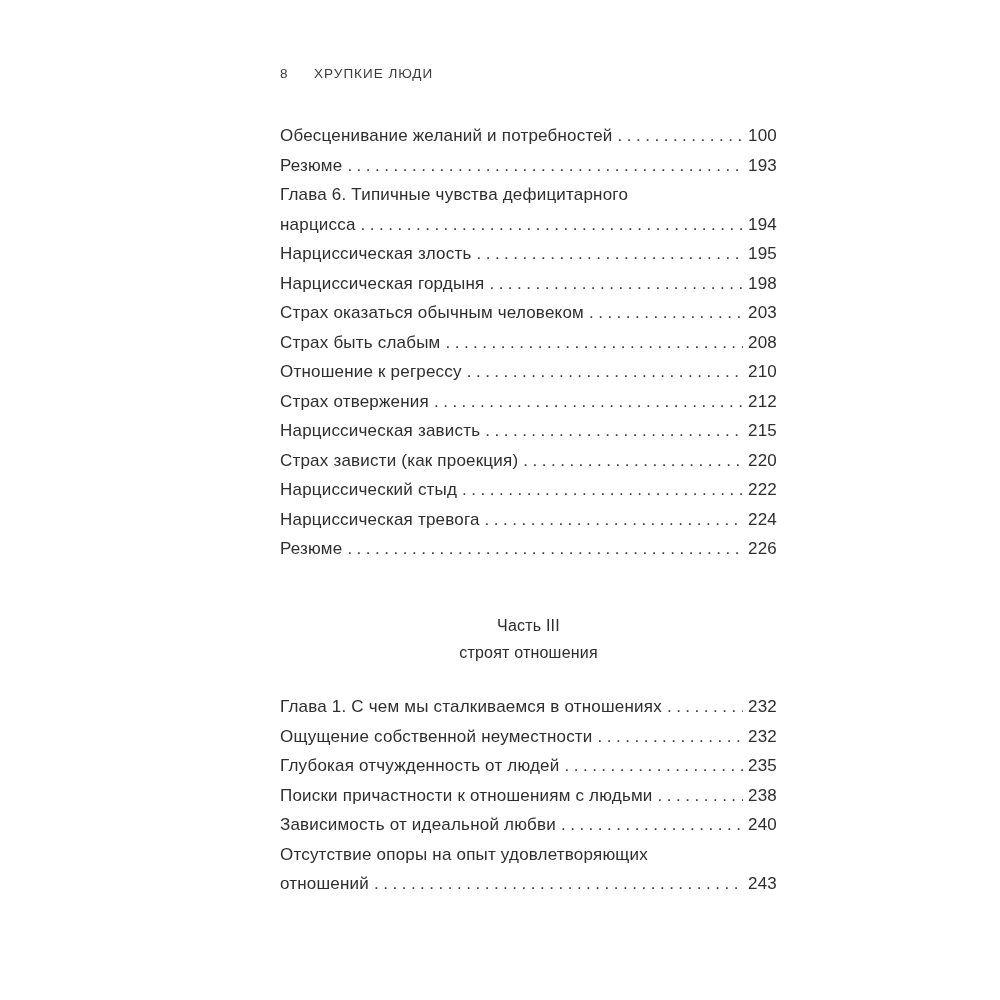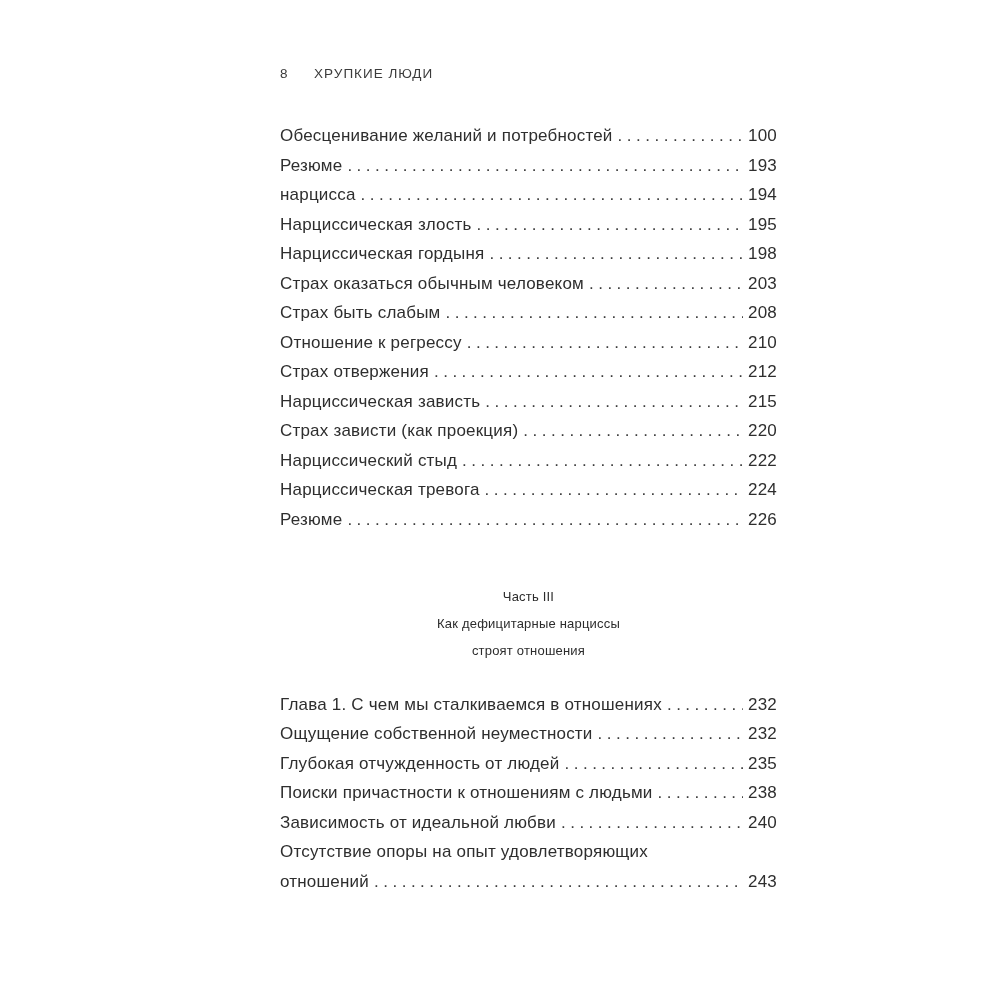--- a/index.html
+++ b/index.html
@@ -47,21 +47,21 @@
   }
   .row .leader::after {
     content: ".........................................................................................";
     letter-spacing: 4.5px;
     color: #3a3a3a;
   }
   .row .page-num { margin-left: 2px; }
   .row.chapter-start { margin-top: 9px; }
   .part-heading {
     text-align: center;
-    font-size: 13px;
+    font-size: 16px;
     line-height: 27px;
     color: #2c2c2c;
     margin: 54px 0 32px 0;
     letter-spacing: 0.2px;
   }
 </style>
 </head>
 <body>
 
 <div class="page">
@@ -79,20 +79,24 @@
         <span class="leader"></span>
         <span class="page-num">100</span>
       </div>
 
       <div class="row">
         <span class="title">Резюме</span>
         <span class="leader"></span>
         <span class="page-num">193</span>
       </div>
 
+      <div class="row wrap-first chapter-start">
+        <span class="title">Глава 6. Типичные чувства дефицитарного</span>
+
+      </div>
 
       <div class="row">
         <span class="title">нарцисса</span>
         <span class="leader"></span>
         <span class="page-num">194</span>
       </div>
 
       <div class="row">
         <span class="title">Нарциссическая злость</span>
         <span class="leader"></span>
@@ -156,21 +160,20 @@
       <div class="row">
         <span class="title">Резюме</span>
         <span class="leader"></span>
         <span class="page-num">226</span>
       </div>
 
     </div>
 
     <div class="part-heading">
       <div>Часть III</div>
-      <div>Как дефицитарные нарциссы</div>
       <div>строят отношения</div>
     </div>
 
     <div class="toc">
 
       <div class="row">
         <span class="title">Глава 1. С чем мы сталкиваемся в отношениях</span>
         <span class="leader"></span>
         <span class="page-num">232</span>
       </div>

